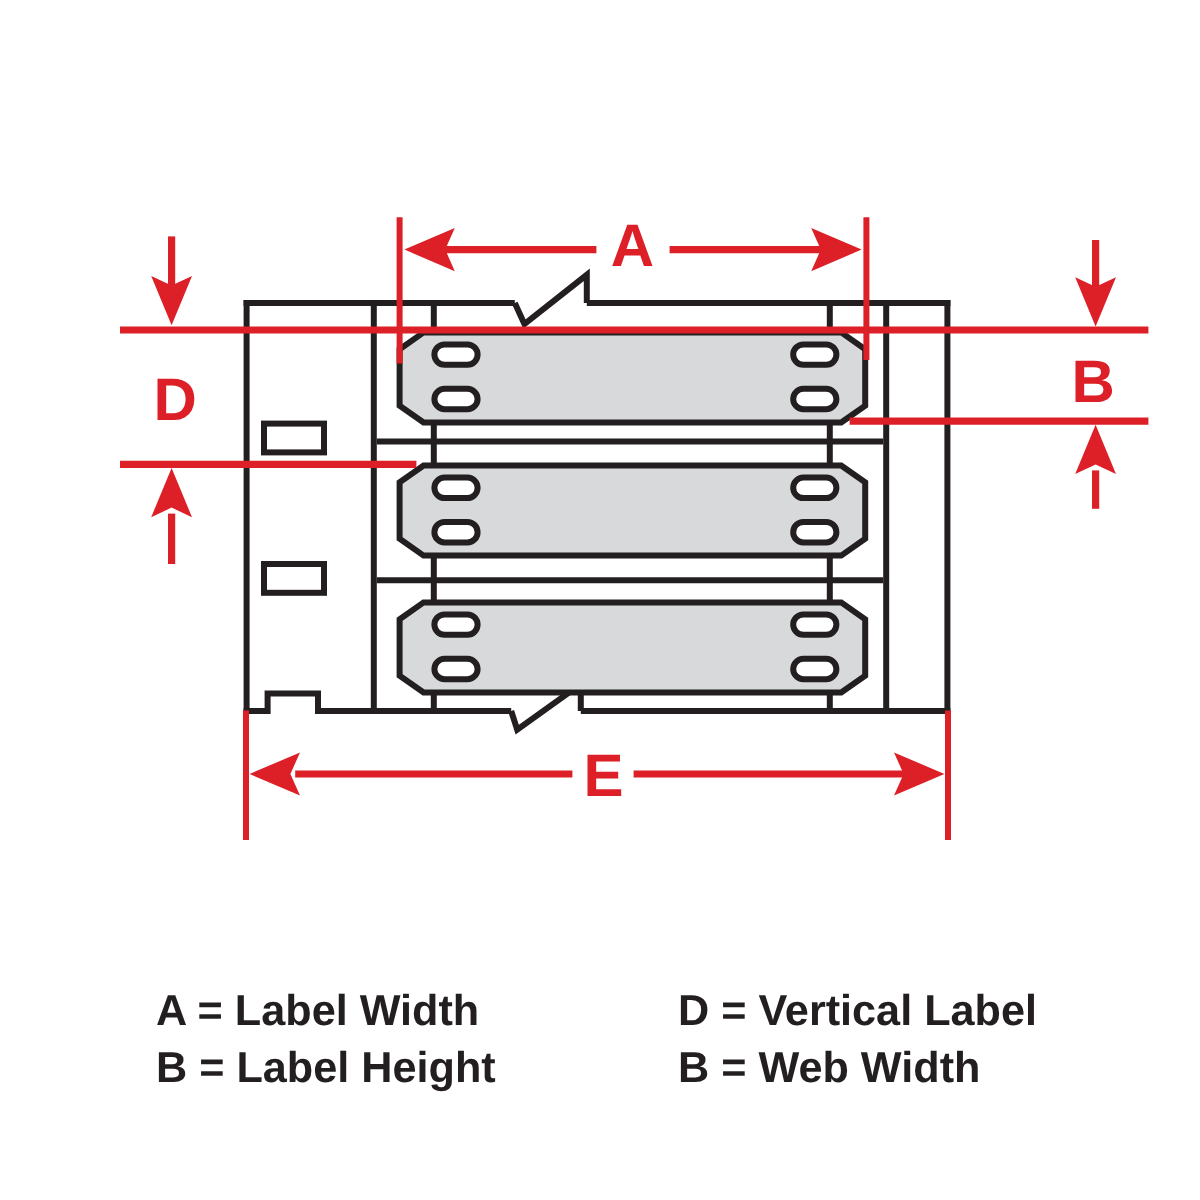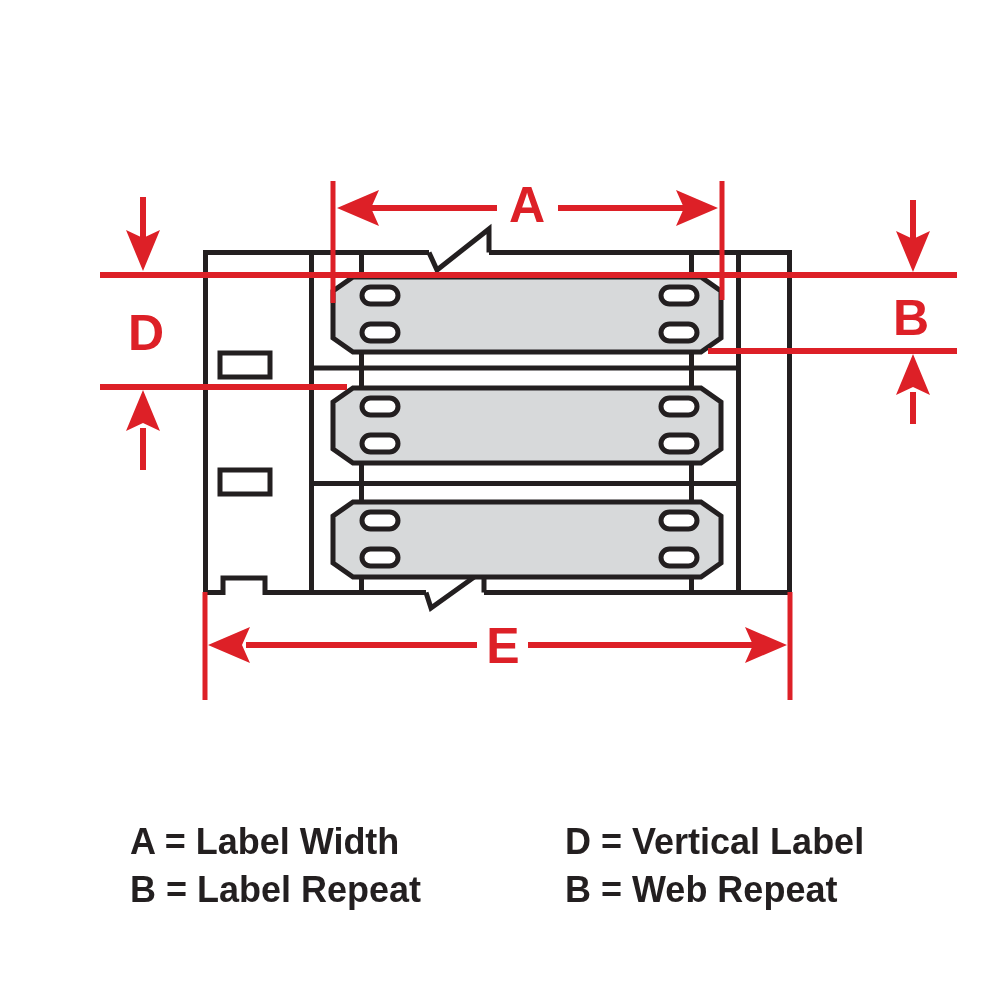--- a/index.html
+++ b/index.html
@@ -140,21 +140,21 @@
       <path class="red-line" d="M528,645 H758"></path>
       <polygon class="red-head" points="208,645 250,627 242,645 250,663"></polygon>
       <polygon class="red-head" points="787,645 745,627 753,645 745,663"></polygon>
       <text class="dim-letter" x="503" y="663">E</text>
     </g>
   </svg>
 
   <div class="legend">
     <div class="col left">
       <div class="row">A = Label Width</div>
-      <div class="row">B = Label Repeat</div>
+      <div class="row">B = Label Height</div>
     </div>
     <div class="col right">
       <div class="row">D = Vertical Label</div>
-      <div class="row">B = Web Repeat</div>
+      <div class="row">B = Web Width</div>
     </div>
   </div>
 
 </div>
 
 </body></html>

